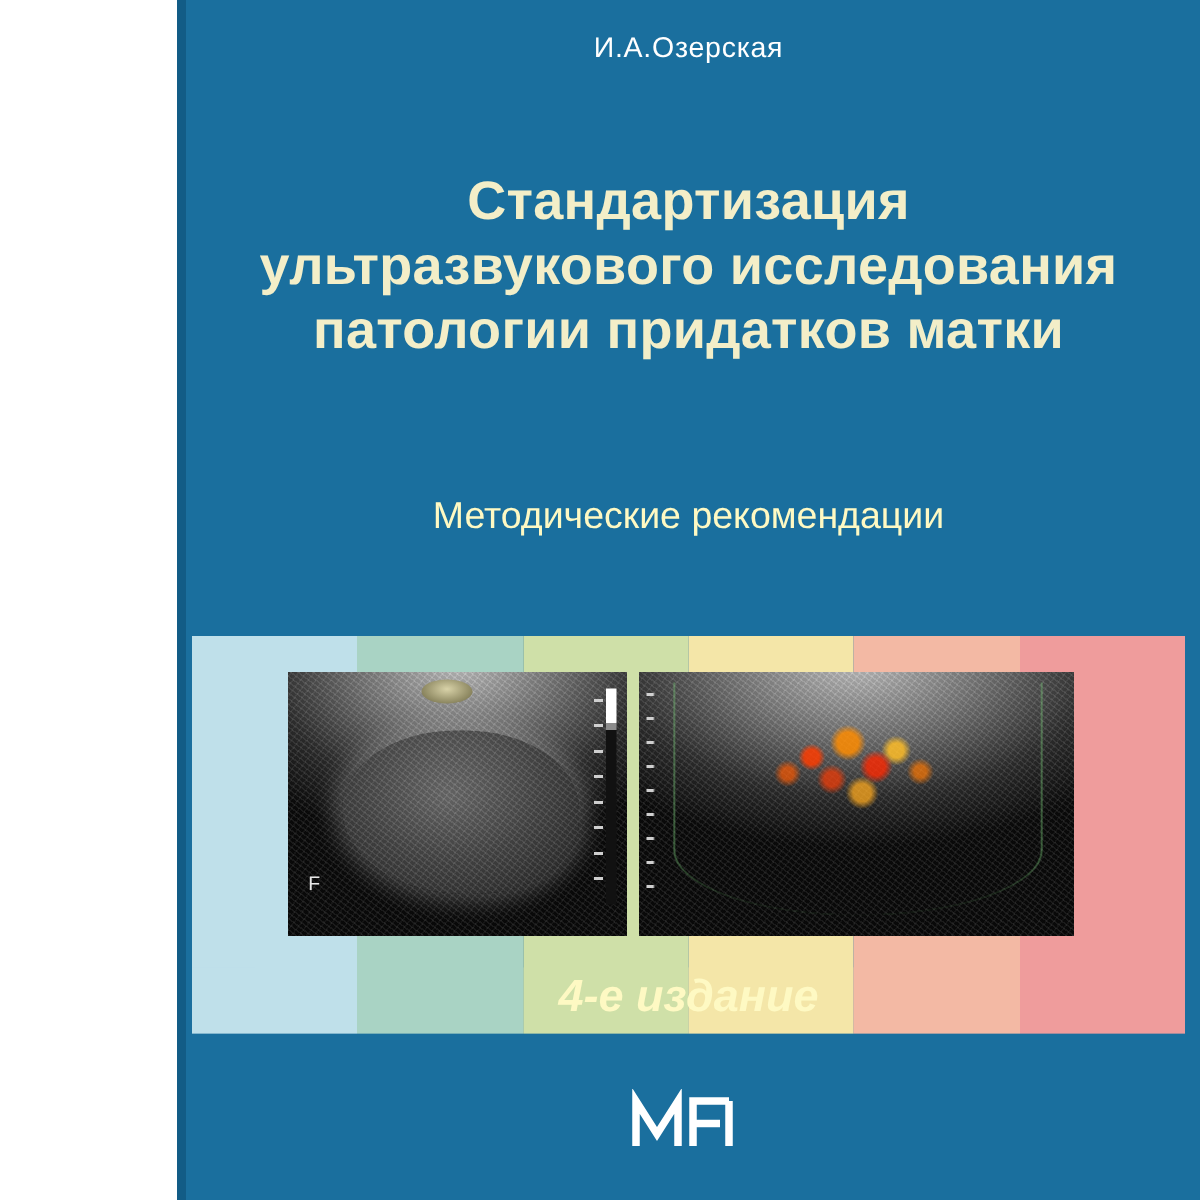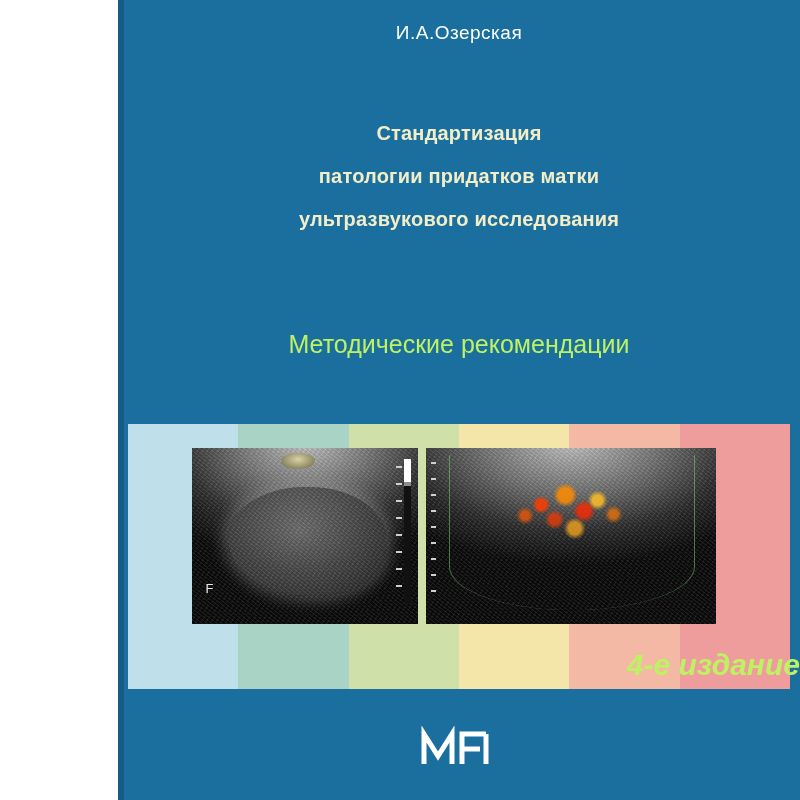--- a/index.html
+++ b/index.html
@@ -46,33 +46,33 @@
     position: absolute;
     left: 30px;
     top: 112px;
     width: 622px;
     text-align: center;
   }
 
   .title-line {
     color: #f3eec8;
     font-weight: bold;
-    font-size: 20px;
+    font-size: 36px;
     line-height: 43px;
     letter-spacing: 0.2px;
     text-align: center;
   }
 
   #subtitle {
     position: absolute;
     left: 0;
     top: 330px;
     width: 682px;
     text-align: center;
-    color: #bef264;
+    color: #fef9c3;
     font-size: 25px;
   }
 
   
   #band {
     position: absolute;
     left: 10px;
     top: 424px;
     width: 662px;
     height: 265px;
@@ -197,22 +197,22 @@
     width: 5px;
     height: 80%;
     background: repeating-linear-gradient(#d0d0d0 0 2px, rgba(0,0,0,0) 2px 16px);
   }
 
   #edition {
     position: absolute;
     left: 0;
     top: 648px;
     width: 682px;
-    text-align: right;
-    color: #bef264;
+    text-align: center;
+    color: #fef9c3;
     font-size: 30px;
     font-weight: bold;
     font-style: italic;
   }
 
   
   #logo {
     position: absolute;
     left: 50%;
     top: 726px;
@@ -229,22 +229,22 @@
 <body>
 
 <div id="cover">
 
   <div id="spine"></div>
 
   <div id="author">И.А.Озерская</div>
 
   <div id="title-block">
     <div class="title-line">Стандартизация</div>
+    <div class="title-line">ультразвукового исследования</div>
     <div class="title-line">патологии придатков матки</div>
-    <div class="title-line">ультразвукового исследования</div>
   </div>
 
   <div id="subtitle">Методические рекомендации</div>
 
   <div id="band">
     <div class="band-seg" style="background:#bfe0ea"></div>
     <div class="band-seg" style="background:#a9d3c4"></div>
     <div class="band-seg" style="background:#cfe0a8"></div>
     <div class="band-seg" style="background:#f4e6a8"></div>
     <div class="band-seg" style="background:#f3b9a4"></div>

